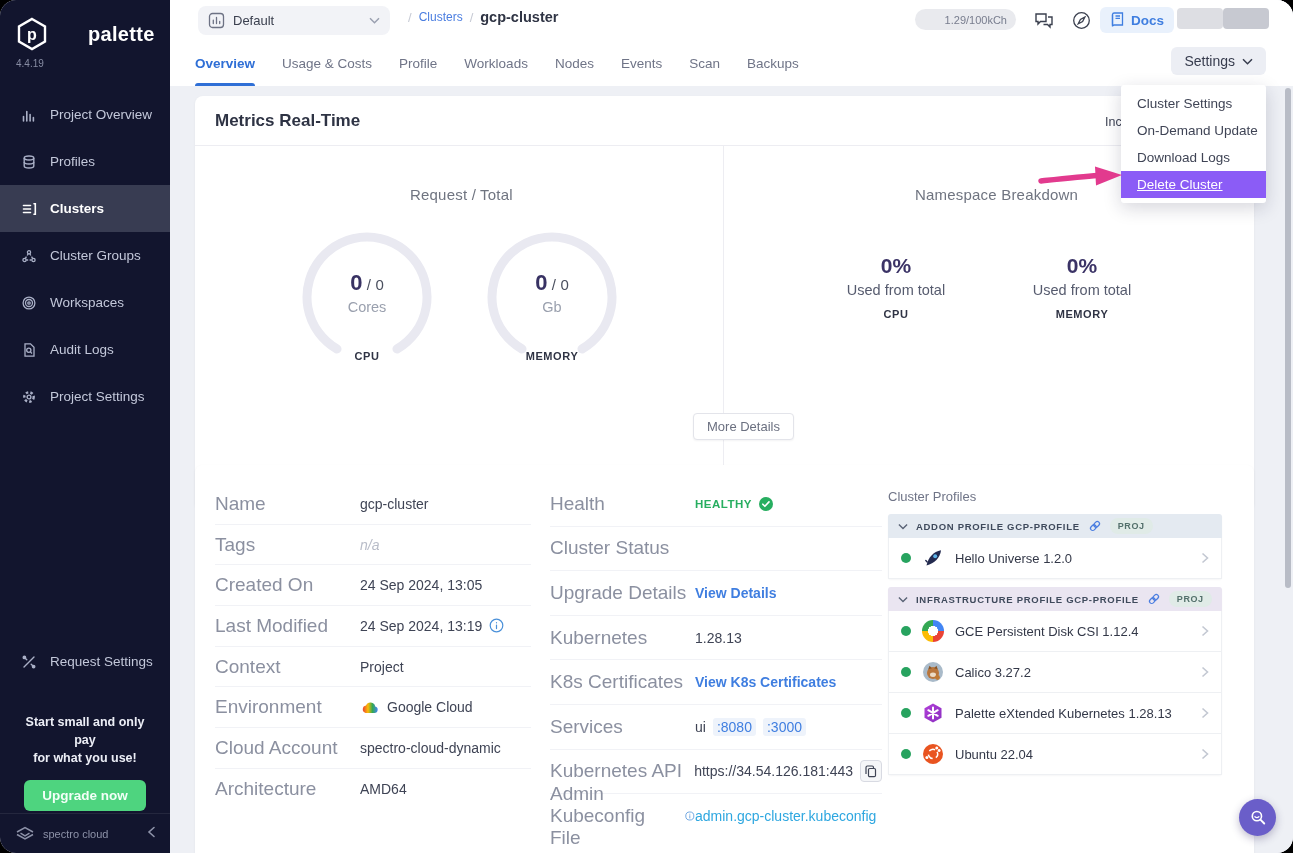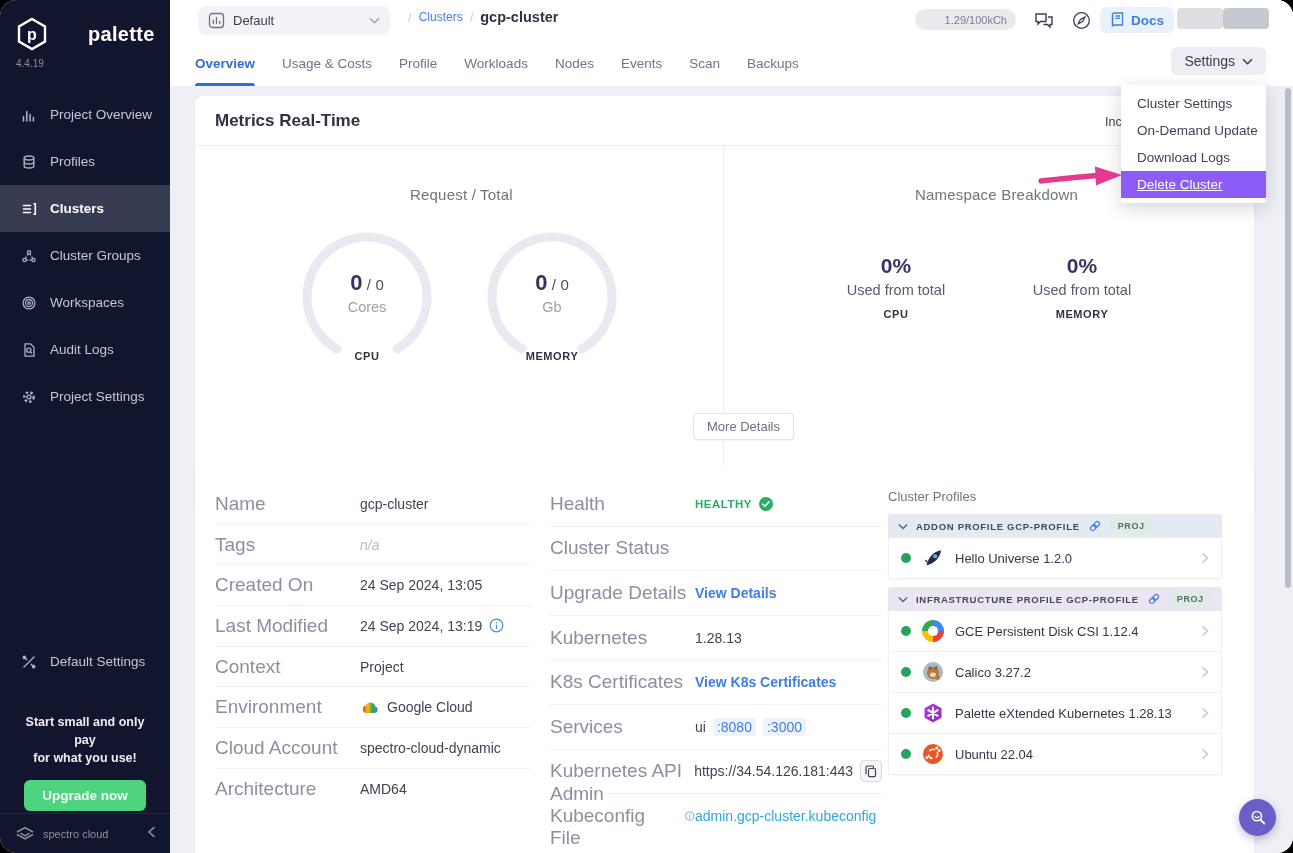--- a/index.html
+++ b/index.html
@@ -195,21 +195,21 @@
 
     <div class="tenant">
       <div class="nav-item">
         <span class="nic">
             <svg width="16" height="16" viewBox="0 0 16 16" fill="none" stroke="currentColor" stroke-width="1.4" stroke-linecap="round">
               <path d="M3 13 13 3M3.4 3.4l2.4 2.4M12.6 12.6l-2.4-2.4"></path>
               <circle cx="3.4" cy="3.4" r="1.2"></circle>
               <circle cx="12.6" cy="12.6" r="1.2"></circle>
             </svg>
           </span>
-        <span>Default Settings</span>
+        <span>Request Settings</span>
       </div>
     </div>
 
     <div class="promo">
       <div class="promo-text">
         <div>Start small and only pay</div>
         <div>for what you use!</div>
       </div>
       <button class="upgrade-btn">Upgrade now</button>
     </div>

